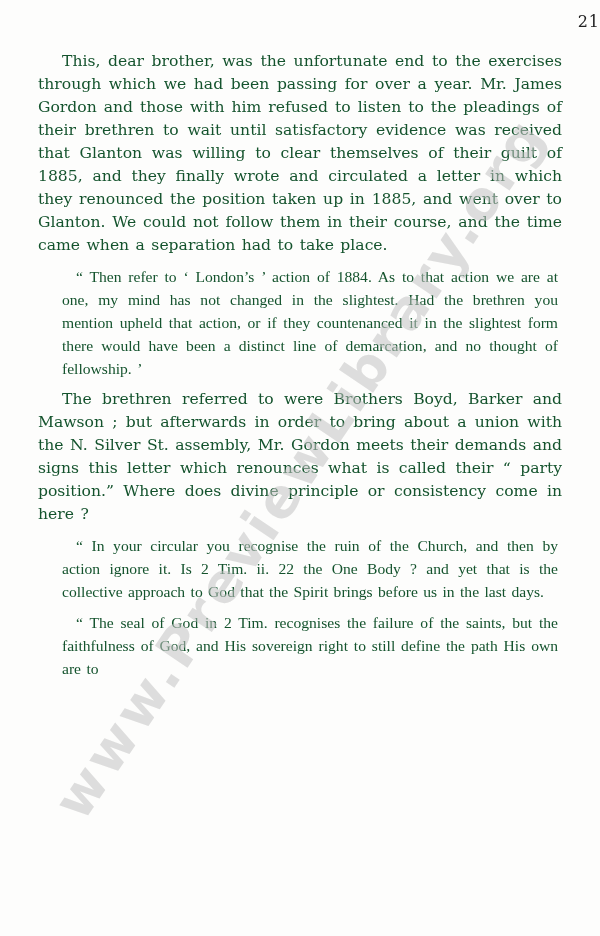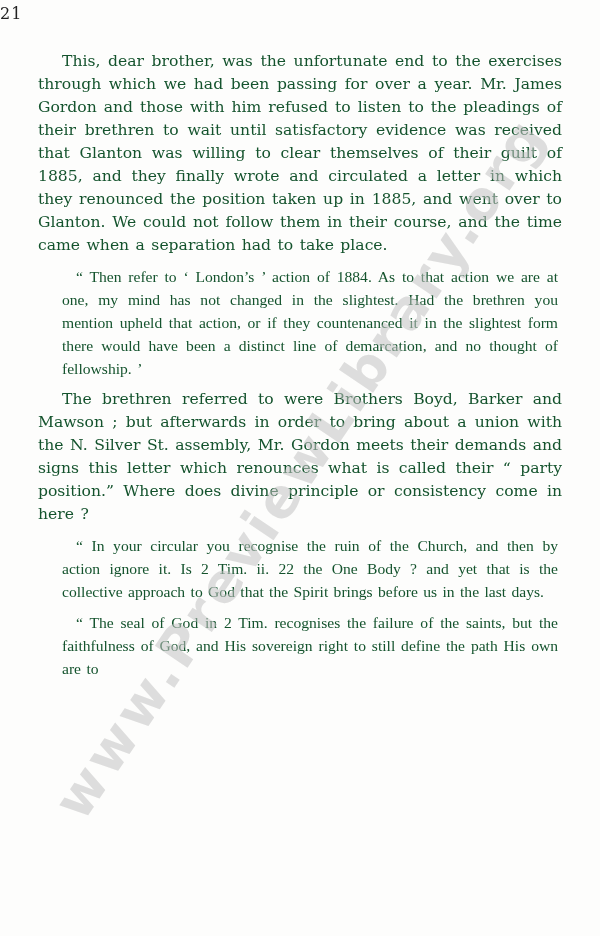--- a/index.html
+++ b/index.html
@@ -12,22 +12,22 @@
     position: relative;
     width: 600px;
     height: 936px;
     margin: 0 auto;
     background: #fdfdfc;
     color: #1b1b1b;
     overflow: hidden;
     box-sizing: border-box;
   }
   .page-number {
-    text-align: left;
-    padding-top: 4px;
+    text-align: right;
+    padding-top: 12px;
     font-size: 16px;
     letter-spacing: 1px;
     color: #222;
   }
   .text-col {
     position: absolute;
     left: 38px;
     right: 38px;
     top: 50px;
   }

